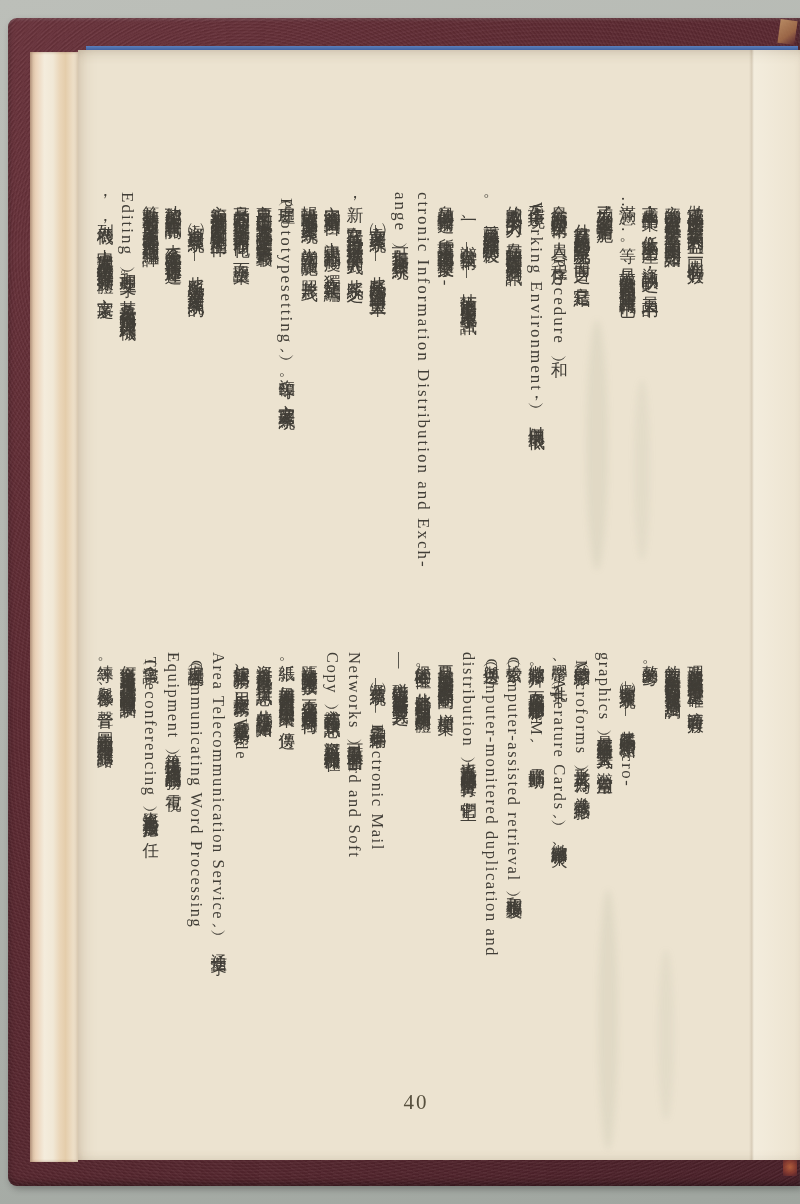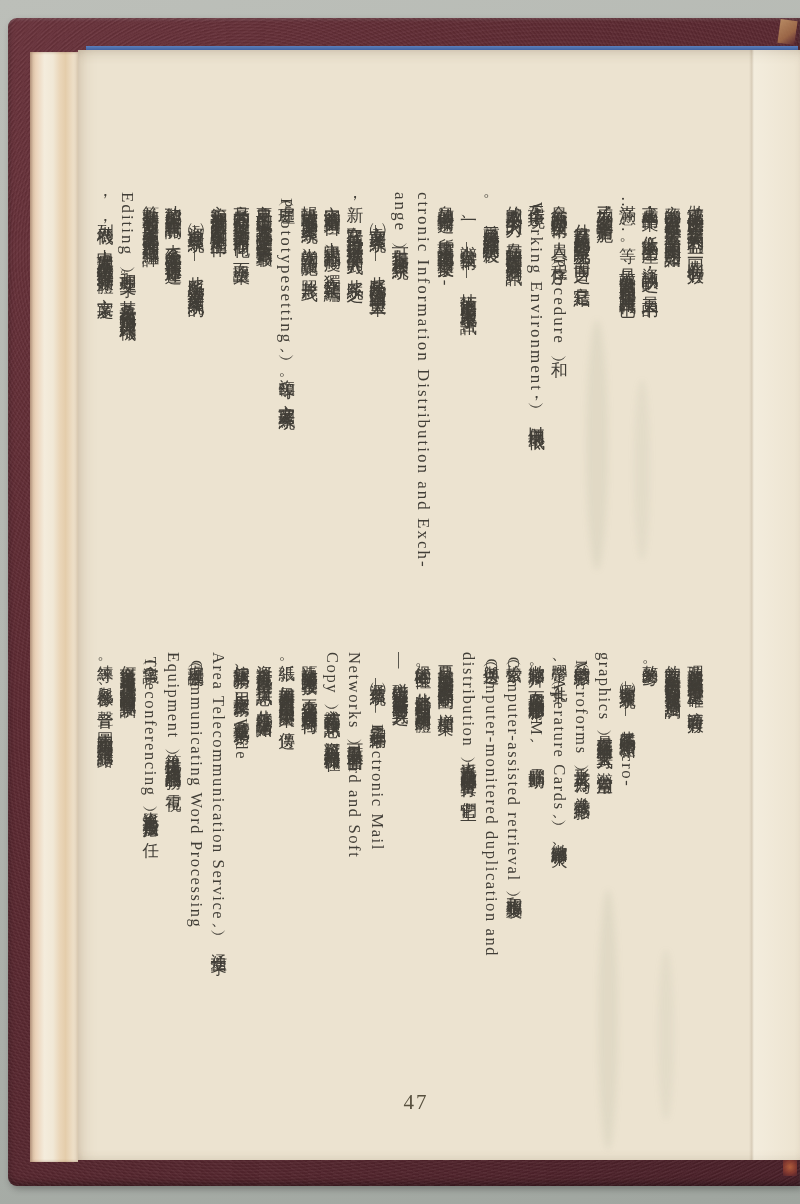--- a/index.html
+++ b/index.html
@@ -151,14 +151,14 @@
       <div class="tcol">資料者也可以傳眞機 提供訊息。此外電話設備諸如：</div>
       <div class="tcol">按鈕電話業務、用戶交換業務、寬域電信業務（Wide</div>
       <div class="tcol">Area Telecommunication Service）、通信文字</div>
       <div class="tcol">處理設備（Communicating Word Processing</div>
       <div class="tcol">Equipment）等也提供了快速傳送訊息的服務。電視</div>
       <div class="tcol">會議（Teleconferencing）也逐漸普遍被採用。任</div>
       <div class="tcol">何企業可透過電視會議進行正式的討論會和在職專業訓</div>
       <div class="tcol">練等。舉凡影像、聲音、圖表說明等均可經由電話線路</div>
     </div>
 
-  <div class="pagenum">47</div>
+  <div class="pagenum">40</div>
 </div>
 
 </body></html>

